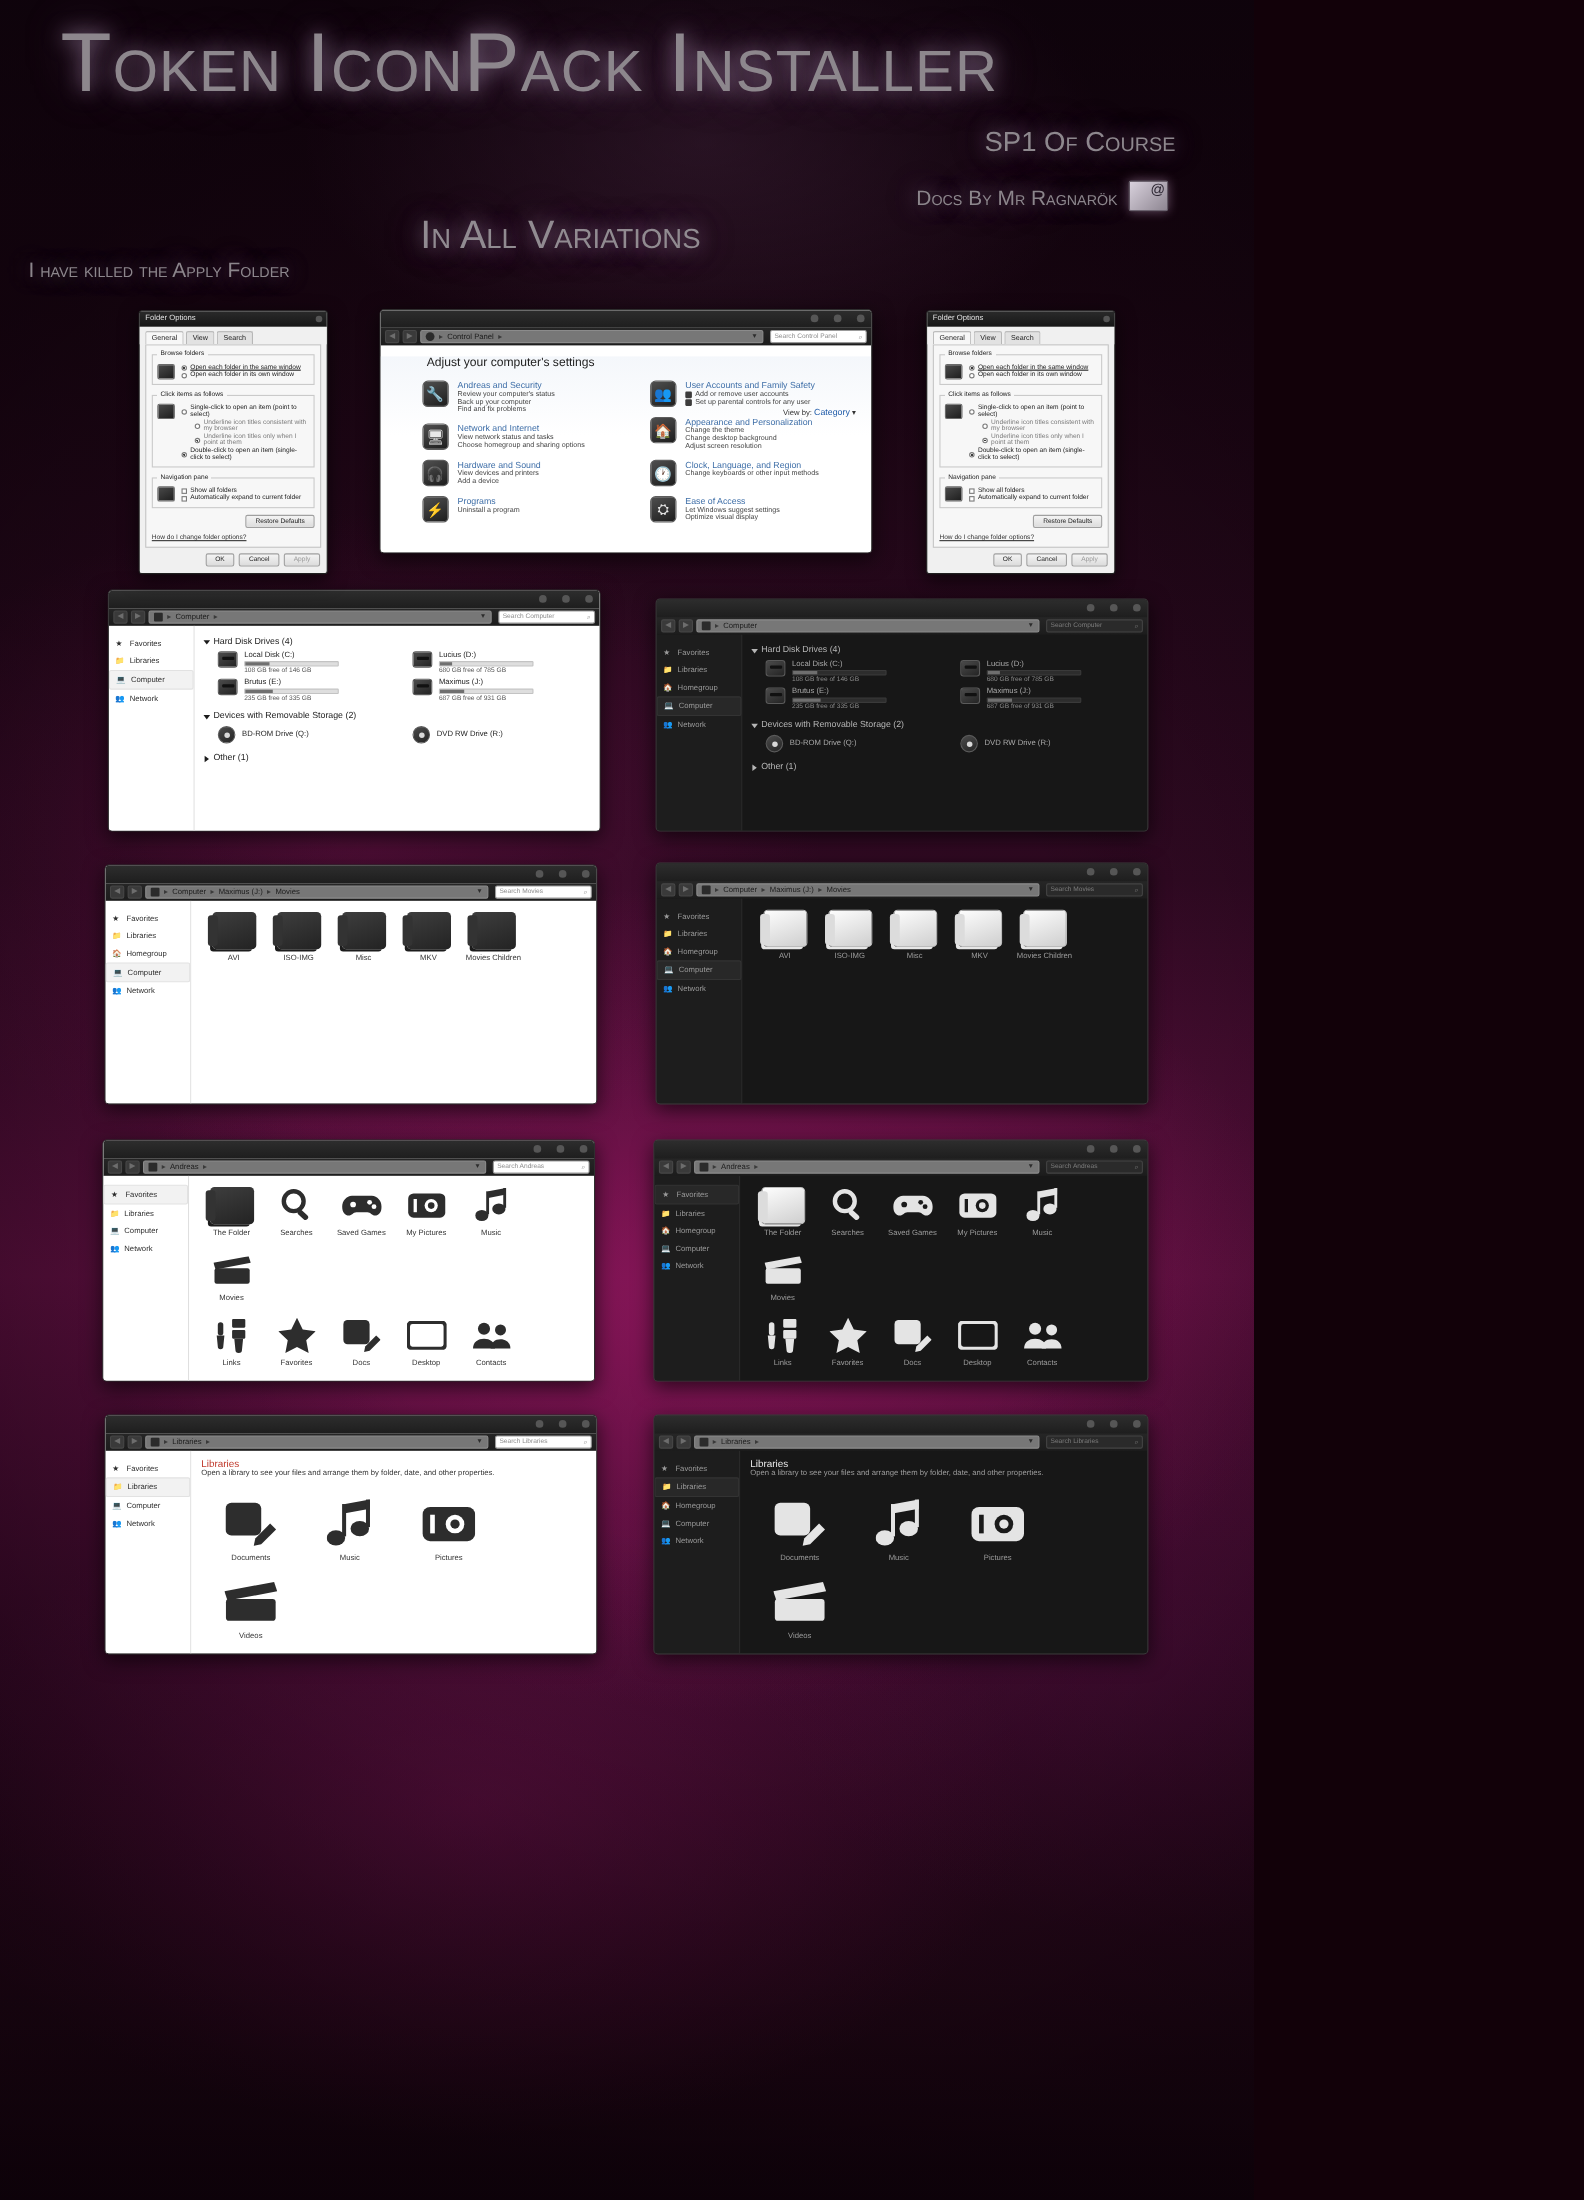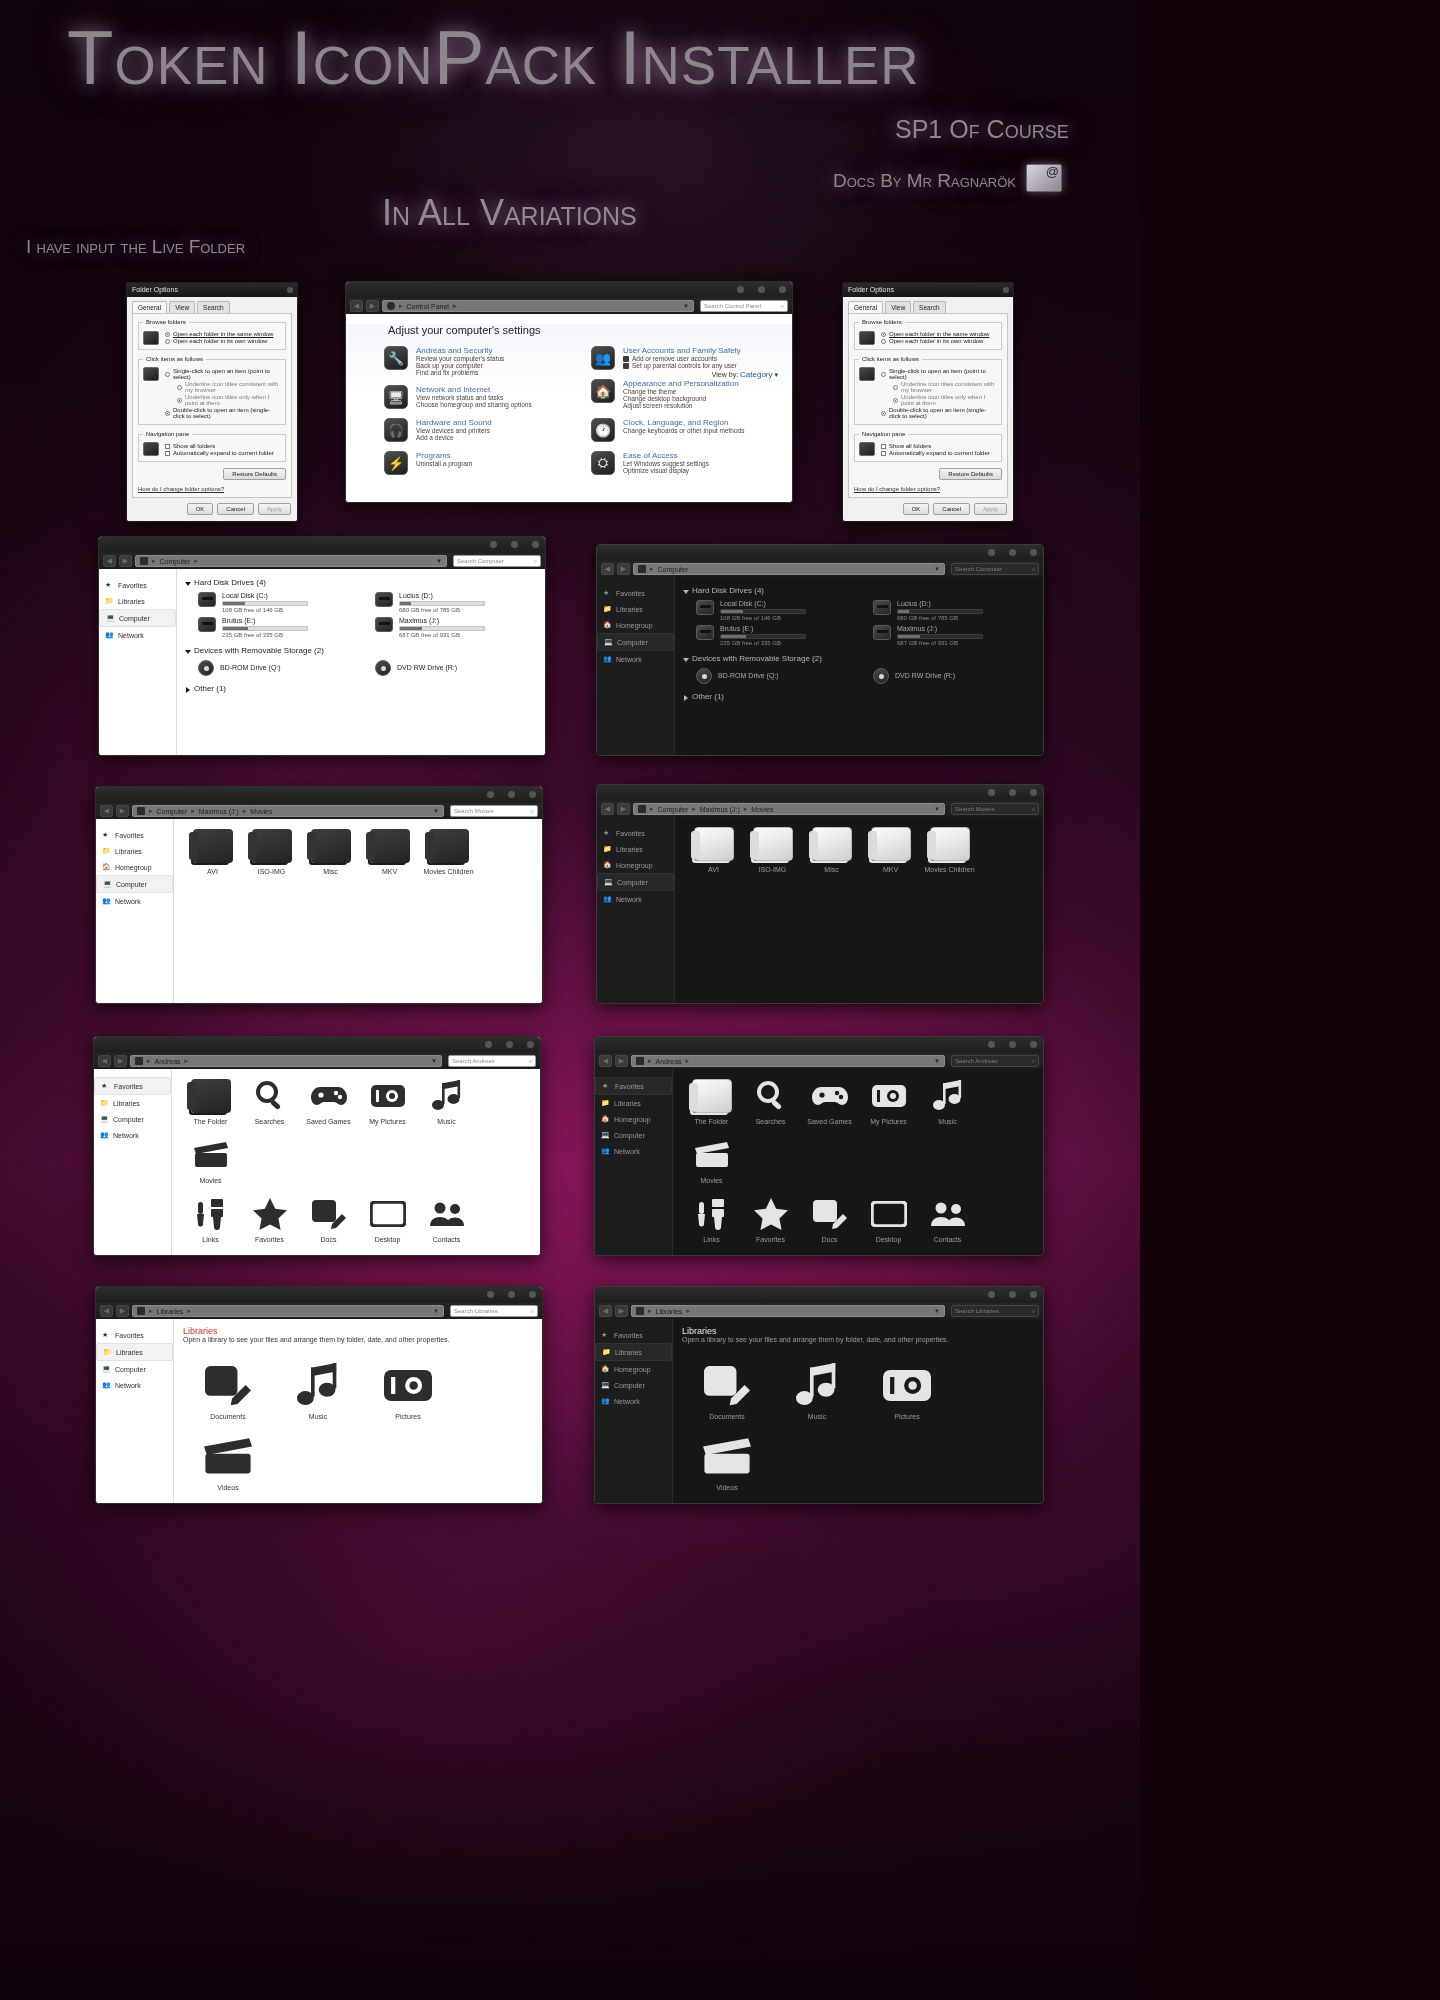--- a/index.html
+++ b/index.html
@@ -22,21 +22,21 @@
     background:radial-gradient(ellipse 900px 1000px at 640px 1000px, rgba(0,0,0,0) 40%, rgba(8,0,6,.55) 100%); }
 
   
   .hero { position:absolute; z-index:3; left:0; top:0; width:1140px; height:270px; }
   .t-main, .t-sub, .t-sub2, .t-sp1, .t-made, .t-live {
     color:#9a949a; font-weight:normal; white-space:nowrap;
     font-family:"Liberation Sans", sans-serif;
     text-shadow:0 0 18px rgba(230,200,240,.55), 0 0 44px rgba(200,140,210,.35);
   }
   .t-main { position:absolute; left:55px; top:14px; font-size:76px; letter-spacing:1px;
-            font-variant:small-caps; color:#8d878d;margin-left:12px; }
+            font-variant:small-caps; color:#8d878d; }
   .t-sub  { position:absolute; left:200px; top:133px; font-size:40px; font-variant:small-caps; color:#928c92;}
   .t-sub2 { position:absolute; left:382px; top:192px; font-size:36px; font-variant:small-caps; color:#918b91;text-align:right;}
   .t-sp1  { position:absolute; left:895px; top:115px; font-size:25px; font-variant:small-caps; color:#8e888e;}
   .t-made { position:absolute; left:833px; top:170px; font-size:19px; font-variant:small-caps; color:#8c868c;}
   .t-live { position:absolute; left:26px; top:236px; font-size:19px; font-variant:small-caps; color:#8c868c;}
   .badge-img{ position:absolute; left:1026px; top:164px; width:36px; height:28px; z-index:4;
     background:linear-gradient(135deg,#d9d2dd,#8e8692); border:1px solid #6a626e; border-radius:2px;
     box-shadow:0 0 10px rgba(255,210,255,.35); }
   .badge-img:after{content:"@";position:absolute;right:2px;top:-1px;font-size:13px;color:#2a2430;}
 
@@ -158,21 +158,21 @@
 </head>
 <body>
 
 <div id="bg"></div>
 
 <div class="hero">
   <div class="t-main">Token IconPack Installer</div>
   <div class="t-sub2">In All Variations</div>
   <div class="t-sp1">SP1 Of Course</div>
   <div class="t-made">Docs By Mr Ragnarök</div>
-  <div class="t-live">I have input the Live Folder</div>
+  <div class="t-live">I have killed the Apply Folder</div>
   <div class="badge-img"></div>
 </div>
 
 <div class="fo" style="left:126px; top:282px;">
   <div class="fo-tb">
     <span>Folder Options</span>
     <span class="x"></span>
   </div>
   <div class="fo-tabs">
     <div class="fo-tab act">General</div>

